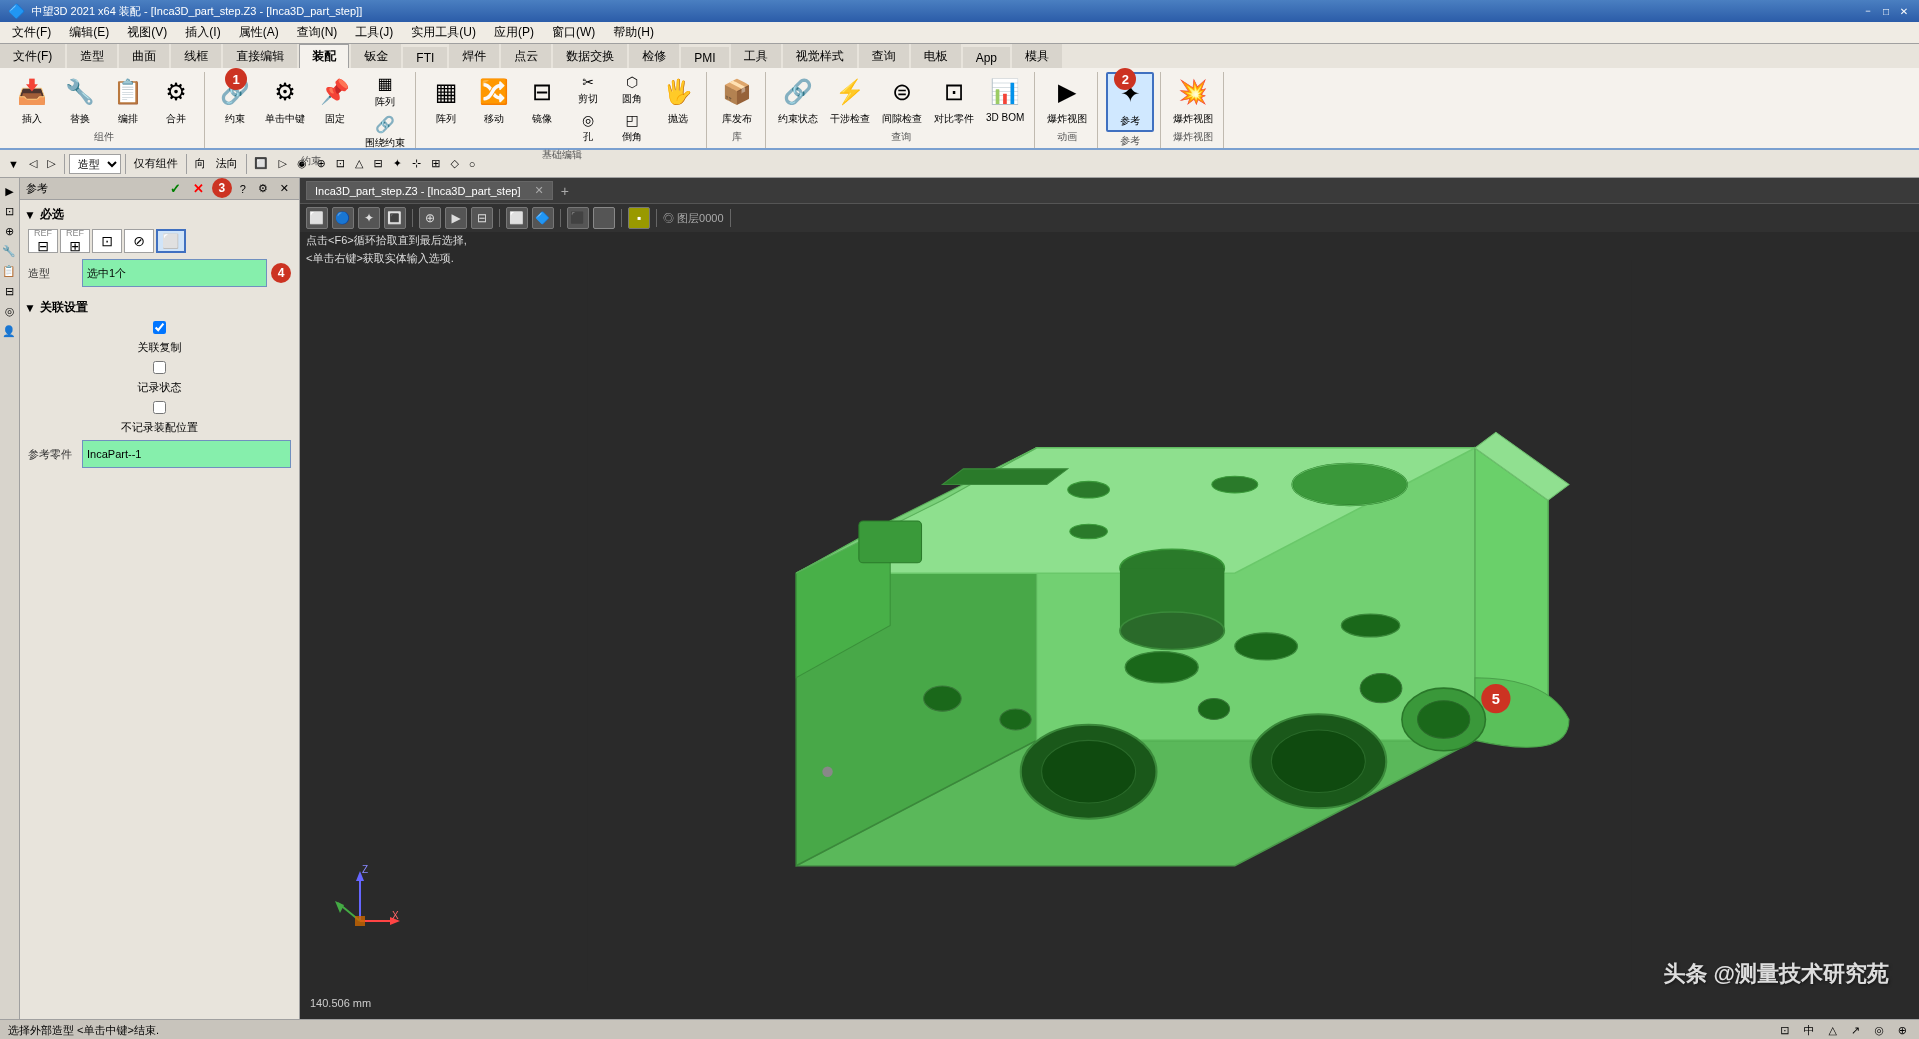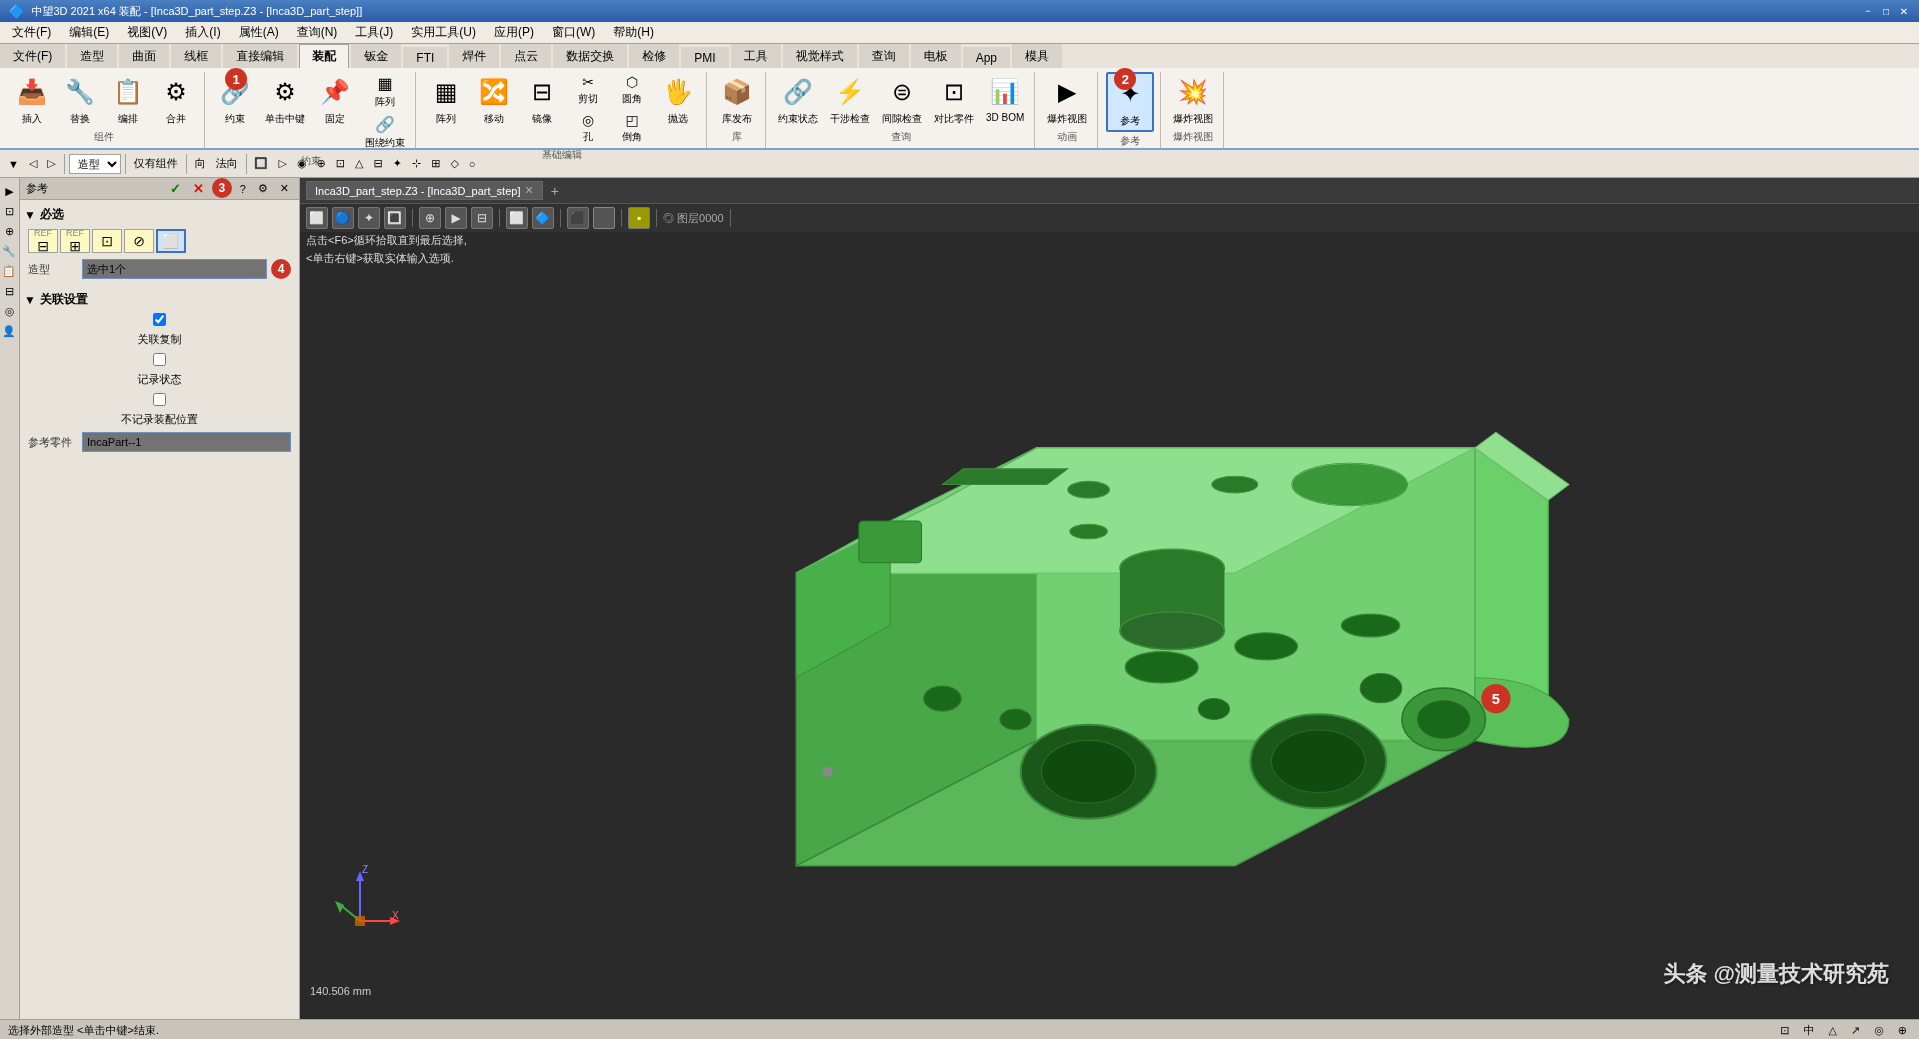--- a/index.html
+++ b/index.html
@@ -187,22 +187,22 @@
       gap: 4px;
     }
     .panel-field-label {
       width: 50px;
       font-size: 11px;
       color: #333;
       white-space: nowrap;
     }
     .panel-field-input {
       flex: 1;
-      height: 20px;
-      background: #737373;
+      height: 28px;
+      background: #86efac;
       border: 1px solid #7090c0;
       font-size: 11px;
       padding: 0 4px;
     }
     .panel-checkbox-row {
       display: flex;
       align-items: center;
       gap: 6px;
       padding: 3px 4px;
       font-size: 11px;
@@ -249,21 +249,21 @@
     }
     .vp-tab {
       display: flex;
       align-items: center;
       padding: 2px 8px;
       background: #4a4a4a;
       border: 1px solid #666;
       color: #ddd;
       font-size: 11px;
       cursor: pointer;
-      gap: 4px;
+      gap: 14px;
     }
     .vp-tab.active { background: #5a5a5a; color: white; }
     .vp-add { color: #aaa; font-size: 14px; cursor: pointer; padding: 0 4px; }
 
     #viewport-top-toolbar {
       position: absolute;
       top: 26px;
       left: 0;
       right: 0;
       height: 28px;
@@ -319,21 +319,21 @@
       position: absolute;
       bottom: 50px;
       left: 30px;
       width: 80px;
       height: 80px;
       z-index: 10;
     }
 
     #scale-bar {
       position: absolute;
-      bottom: 22px;
+      bottom: 10px;
       left: 10px;
       color: #ccc;
       font-size: 11px;
     }
 
     
     #statusbar {
       height: 22px;
       background: #c8c4bc;
       border-top: 1px solid #a0a0a0;
@@ -366,21 +366,21 @@
     
     .selector-icons {
       display: flex;
       gap: 2px;
       margin: 4px 4px;
     }
     .sel-icon {
       width: 30px;
       height: 24px;
       border: 1px solid #a0a0a0;
-      background: #fef9c3;
+      background: #ffffff;
       display: flex;
       align-items: center;
       justify-content: center;
       font-size: 11px;
       cursor: pointer;
     }
     .sel-icon.active { border: 2px solid #4070c0; background: #d0e4f8; }
 
     .rel-pos { position: relative; }
 

